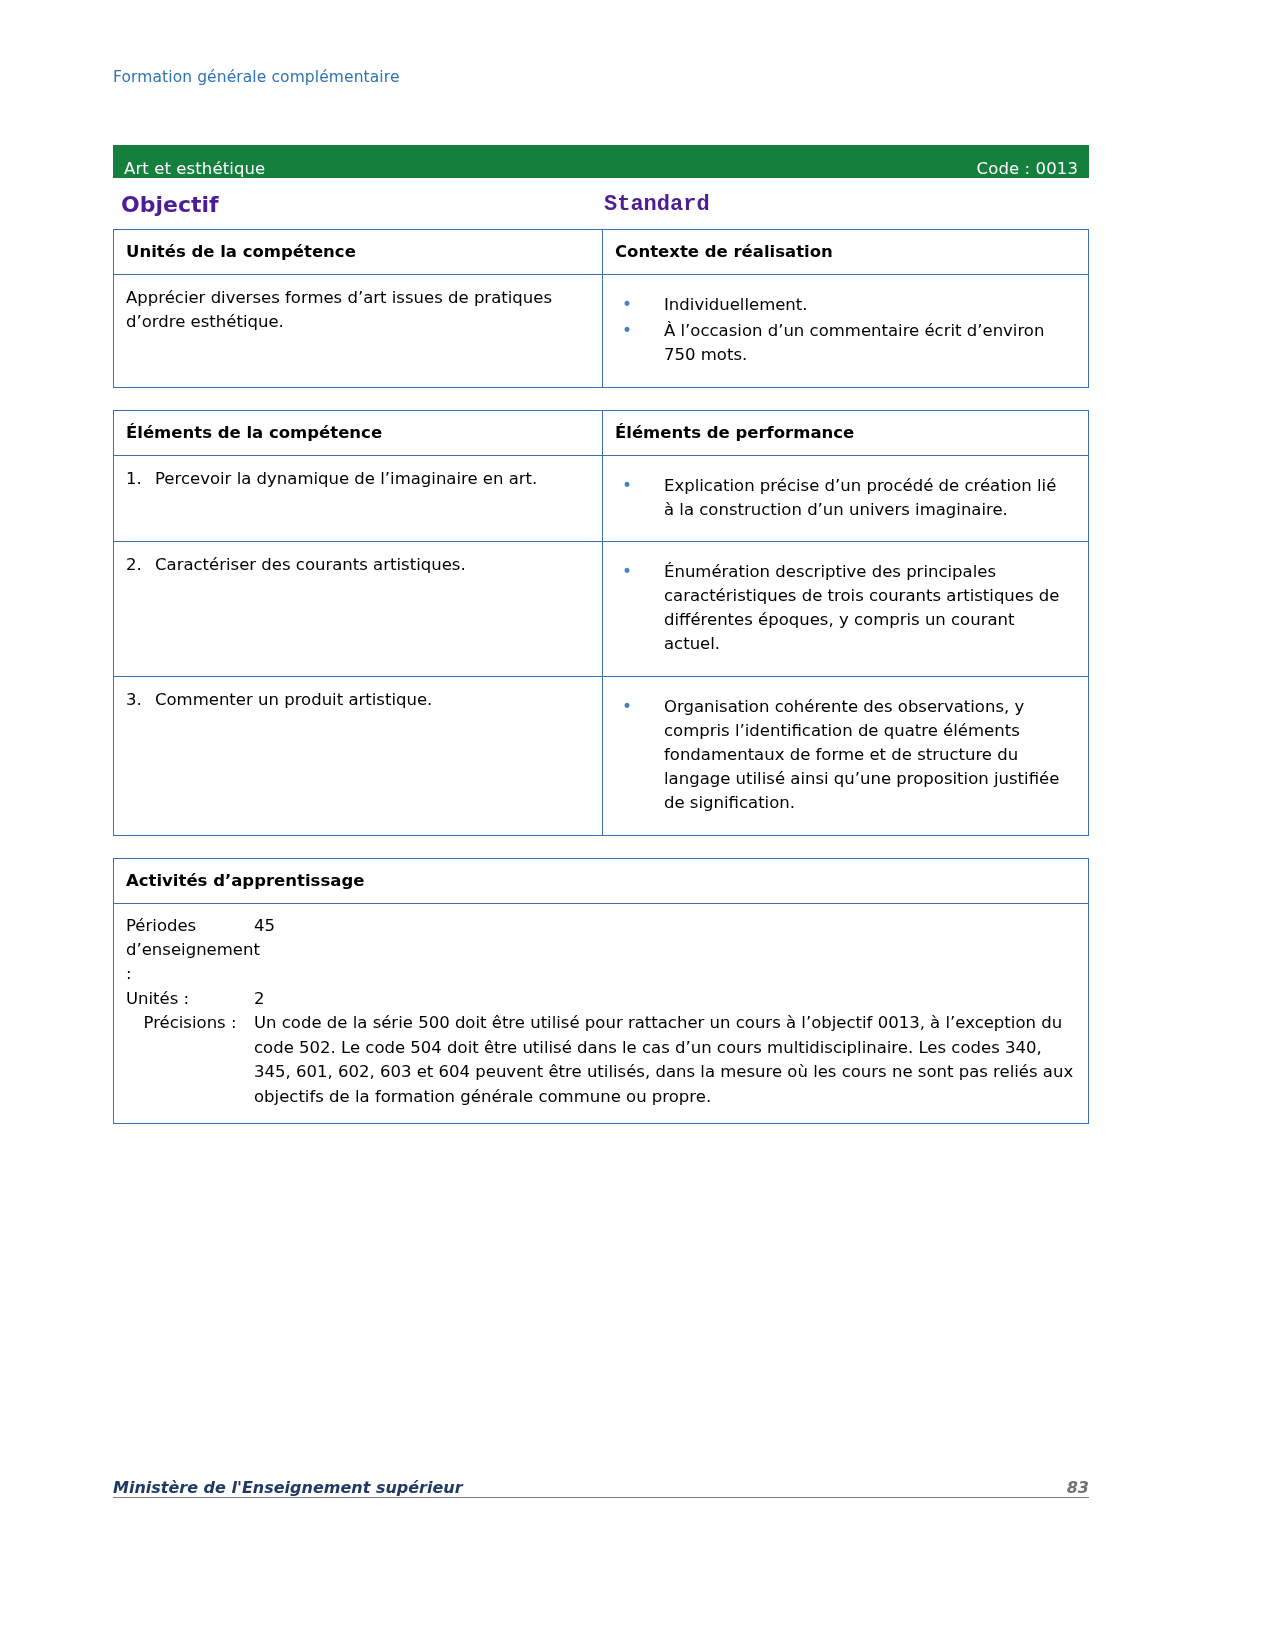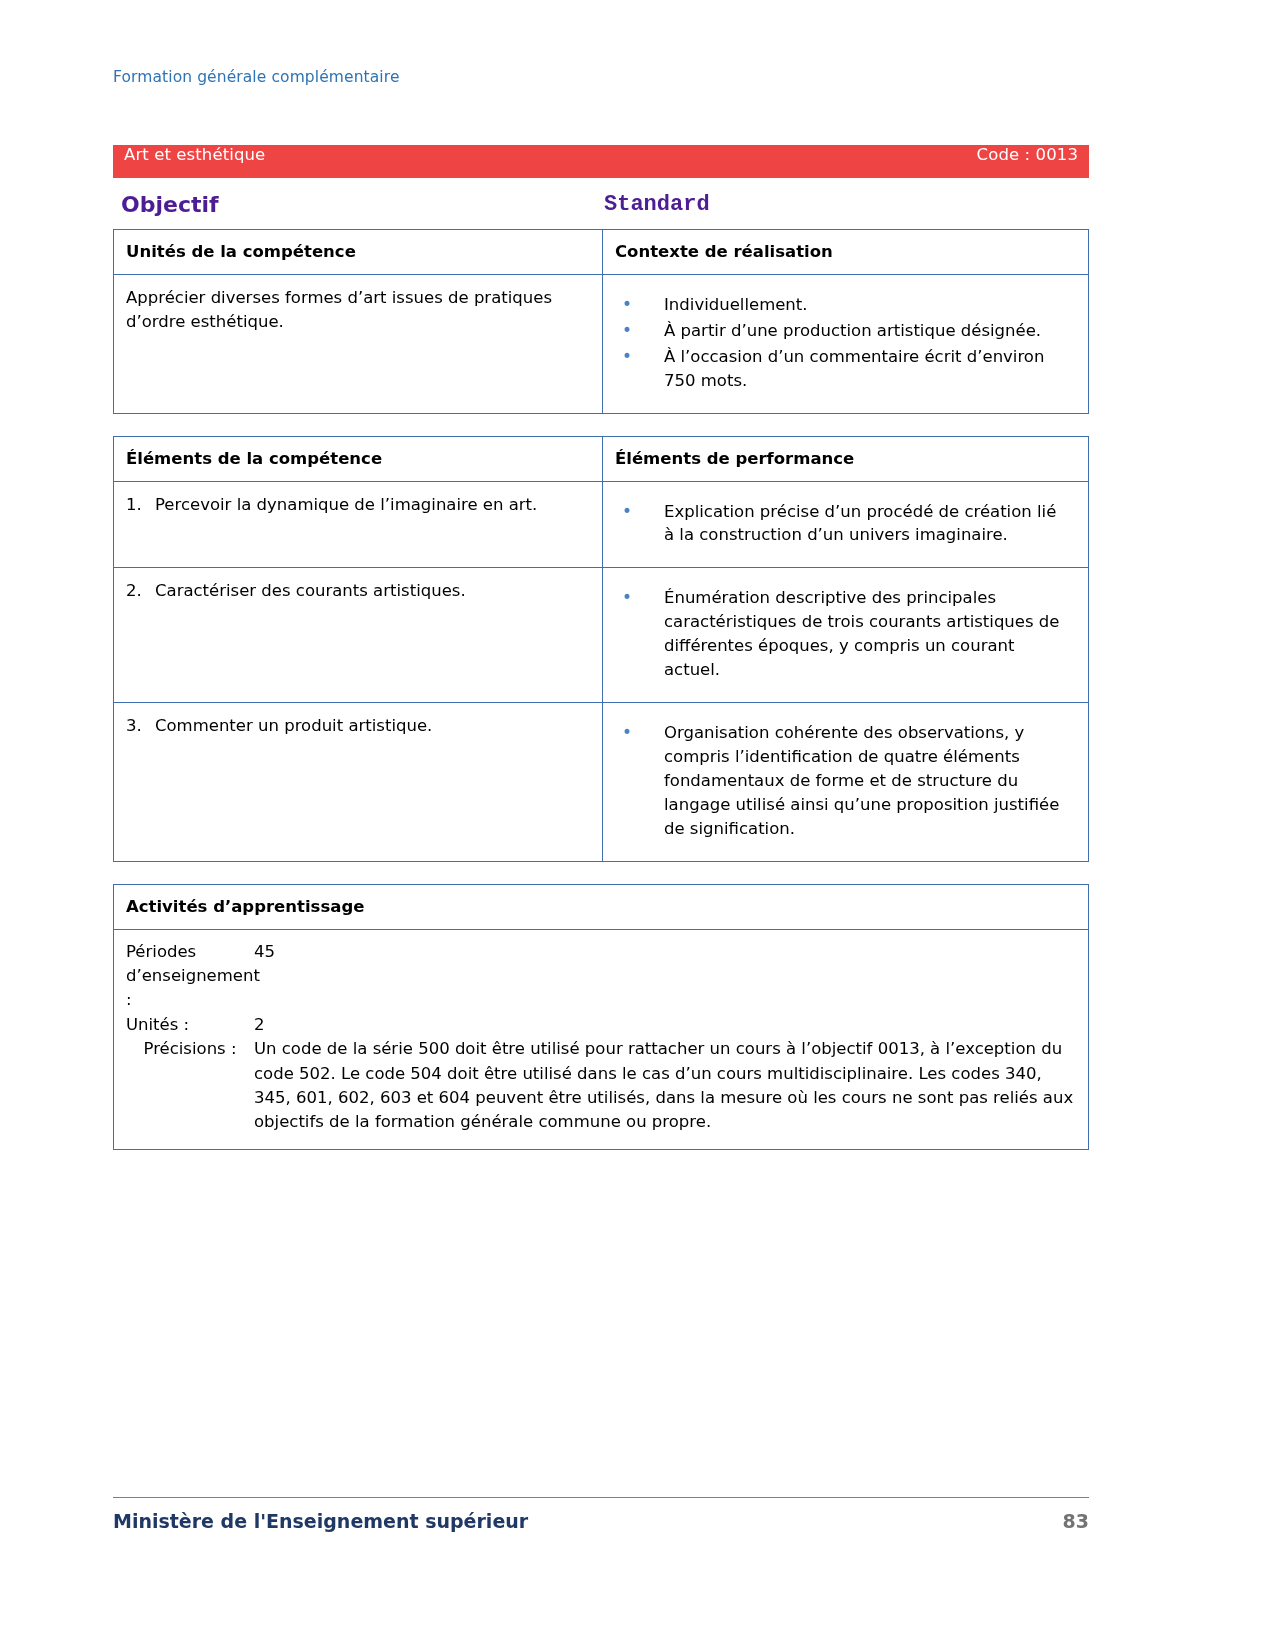--- a/index.html
+++ b/index.html
@@ -30,25 +30,25 @@
     letter-spacing: 0.1px;
   }
   .content {
     position: absolute;
     left: 113px;
     top: 145px;
     width: 976px;
   }
   
   .titlebar {
-    background: #ef4444;
+    background: #15803d;
     color: #ffffff;
     height: 33px;
     display: flex;
-    align-items: flex-start;
+    align-items: flex-end;
     justify-content: space-between;
     padding: 0 11px;
     box-sizing: border-box;
     font-size: 16.5px;
   }
   .titlebar .left { letter-spacing: 0.1px; }
   .titlebar .right { letter-spacing: 0.1px; }
 
   
   .colheads {
@@ -136,27 +136,28 @@
   .footer-rule {
     position: absolute;
     left: 113px;
     top: 1497px;
     width: 976px;
     border-top: 1.2px solid #808080;
   }
   .footer {
     position: absolute;
     left: 113px;
-    top: 1510px;
+    top: 1478px;
     width: 976px;
     display: flex;
     justify-content: space-between;
-    font-size: 19px;
+    font-size: 16px;
     font-weight: bold;
     color: #1F3864;
+    font-style: italic;
   }
   .footer .pg { color: #737373; }
 </style>
 </head>
 <body>
 
 <div class="page">
 
   <div class="header-note">Formation générale complémentaire</div>
 
@@ -175,21 +176,20 @@
     <div class="tbl">
       <div class="trow hdr">
         <div class="cell-l">Unités de la compétence</div>
         <div class="cell-r">Contexte de réalisation</div>
       </div>
       <div class="trow">
         <div class="cell-l">Apprécier diverses formes d’art issues de pratiques d’ordre esthétique.</div>
         <div class="cell-r">
           <ul class="bullets">
             <li>Individuellement.</li>
-            <li>À partir d’une production artistique désignée.</li>
             <li>À l’occasion d’un commentaire écrit d’environ 750 mots.</li>
           </ul>
         </div>
       </div>
     </div>
 
     <div class="tbl">
       <div class="trow hdr">
         <div class="cell-l">Éléments de la compétence</div>
         <div class="cell-r">Éléments de performance</div>

